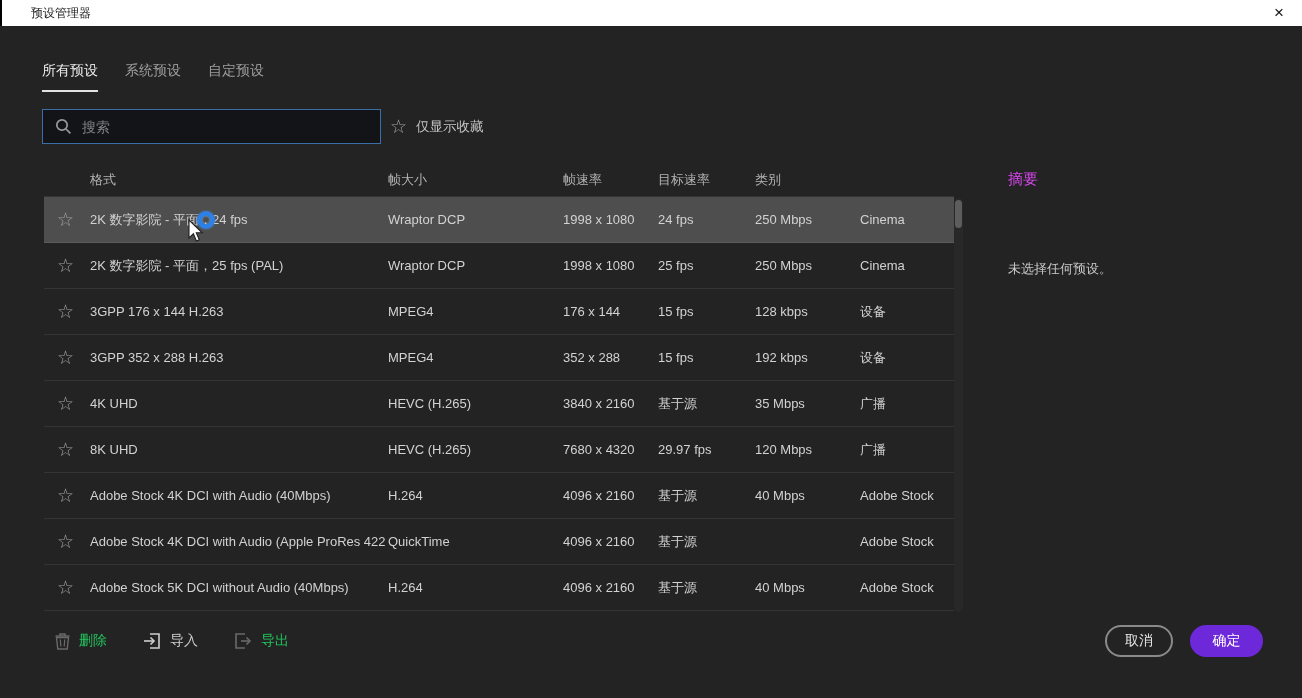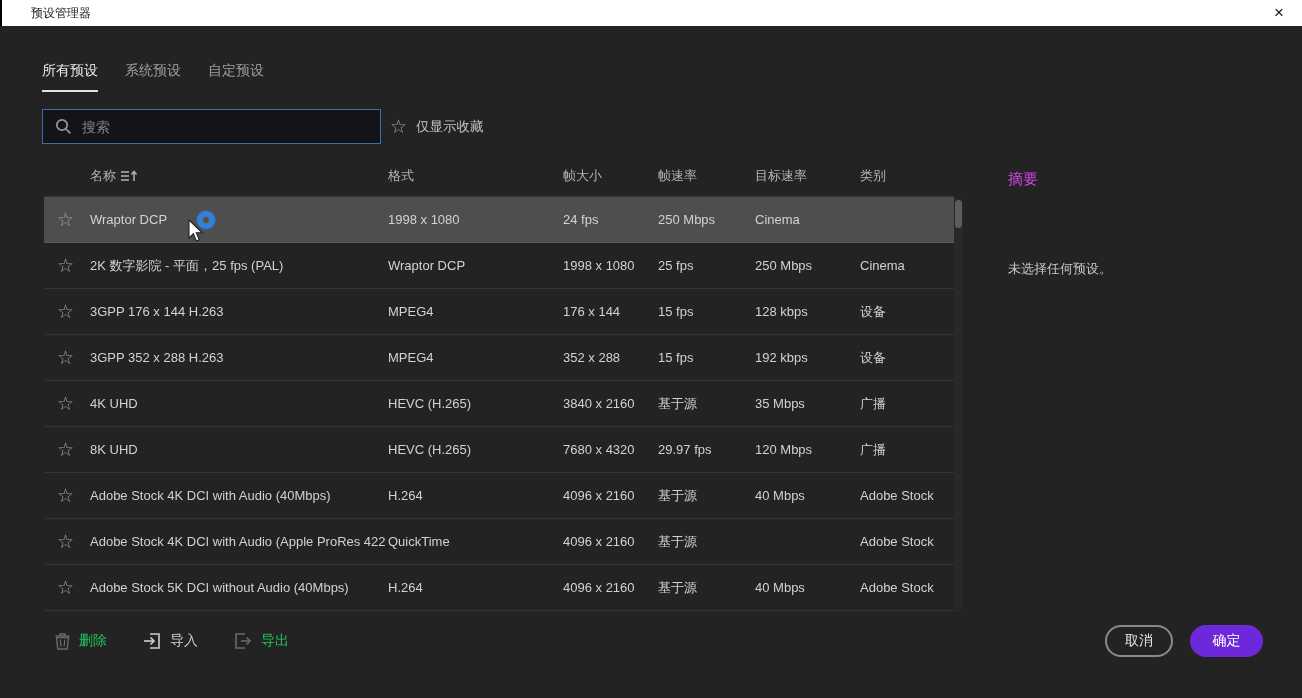--- a/index.html
+++ b/index.html
@@ -139,43 +139,34 @@
     </svg>
     <input class="search-input" type="text" placeholder="搜索" style="">
   </div>
   <div class="fav-filter">
     <span class="star">☆</span>
     <span class="lbl">仅显示收藏</span>
   </div>
 
   <div class="thead grid">
     <span class="cell"></span>
-    <span class="cell hname">
-      <span>名称</span>
-      <svg width="17" height="12" viewBox="0 0 17 12">
-        <line x1="0" y1="2" x2="8" y2="2" stroke="#b4b4b4" stroke-width="1.5"></line>
-        <line x1="0" y1="6" x2="8" y2="6" stroke="#b4b4b4" stroke-width="1.5"></line>
-        <line x1="0" y1="10" x2="8" y2="10" stroke="#b4b4b4" stroke-width="1.5"></line>
-        <line x1="13" y1="11" x2="13" y2="2" stroke="#b4b4b4" stroke-width="1.5"></line>
-        <polyline points="10.5,4.5 13,1.5 15.5,4.5" fill="none" stroke="#b4b4b4" stroke-width="1.5"></polyline>
-      </svg>
-    </span>
     <span class="cell">格式</span>
     <span class="cell">帧大小</span>
     <span class="cell">帧速率</span>
     <span class="cell">目标速率</span>
     <span class="cell">类别</span>
     <span class="cell"></span>
   </div>
 
   <div class="tbody">
     <div class="trow grid hover">
       <span class="cell star-cell">
         <span class="row-star">☆</span>
       </span>
+      <span class="cell c-name">2K 数字影院 - 平面，24 fps</span>
       <span class="cell c-format">Wraptor DCP</span>
       <span class="cell c-fsize">1998 x 1080</span>
       <span class="cell c-frate">24 fps</span>
       <span class="cell c-trate">250 Mbps</span>
       <span class="cell c-cat">Cinema</span>
     </div>
 
     <div class="trow grid">
       <span class="cell star-cell">
         <span class="row-star">☆</span>

